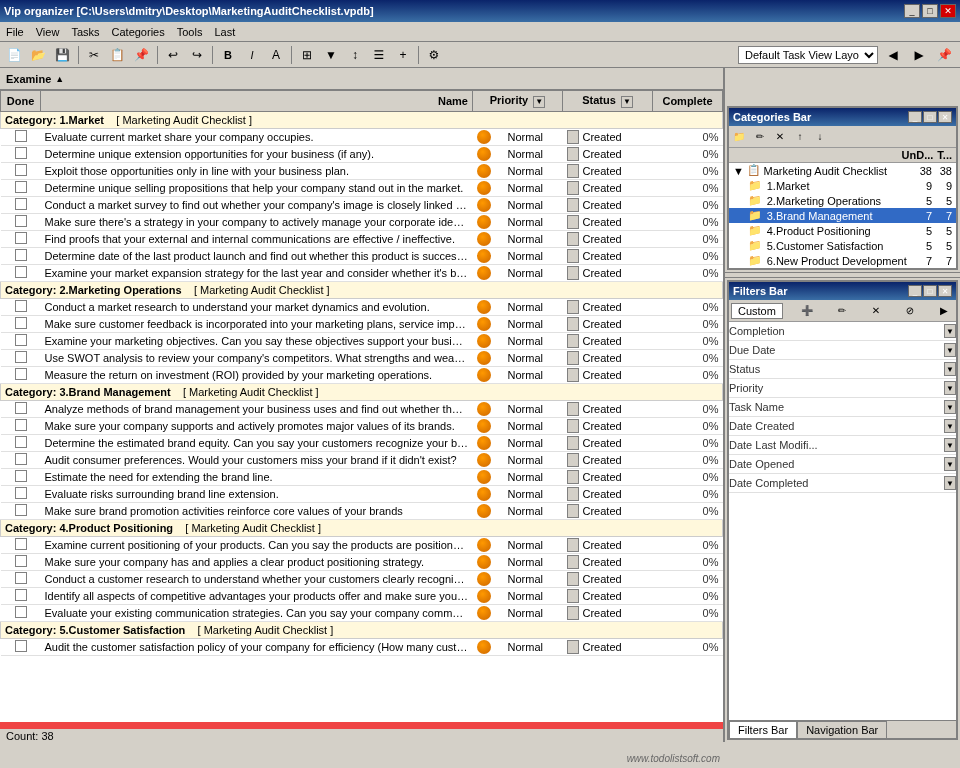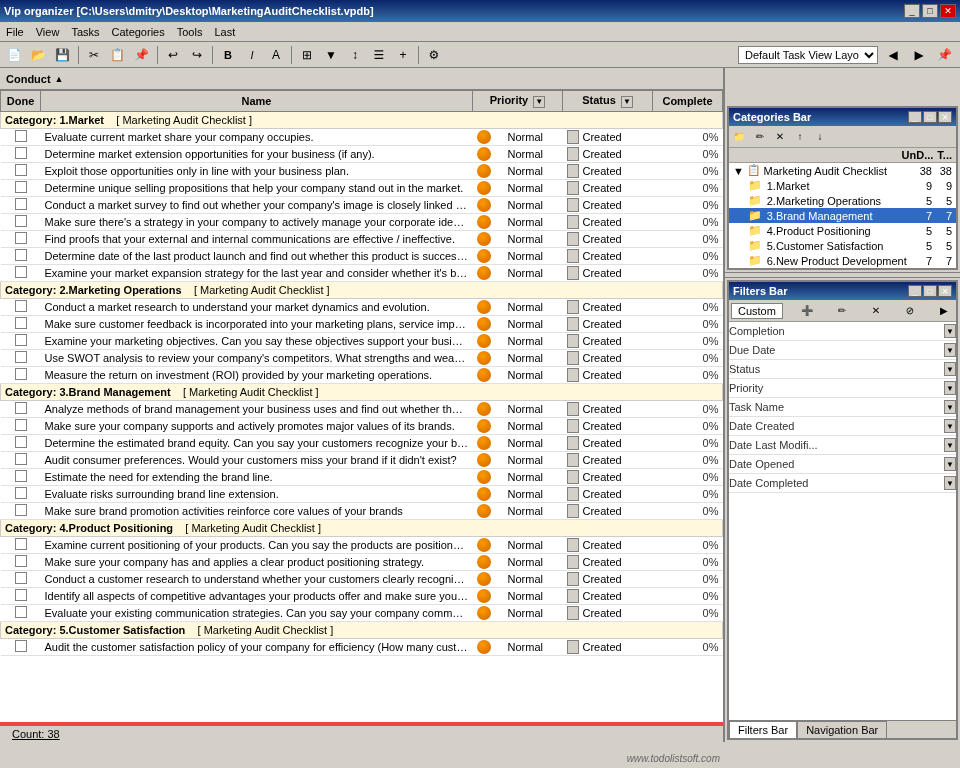--- a/index.html
+++ b/index.html
@@ -115,21 +115,21 @@
     thead th {
       background: #d4d0c8;
       border: 1px solid #808080;
       padding: 3px 4px;
       text-align: center;
       font-weight: bold;
       position: sticky;
       top: 0;
       z-index: 5;
     }
-    thead th.name-col { text-align: center; }
+    thead th.name-col { text-align: right; }
 
     .filter-btn {
       display: inline-block;
       background: #d4d0c8;
       border: 1px solid #808080;
       width: 12px; height: 12px;
       font-size: 8px;
       text-align: center;
       cursor: pointer;
       margin-left: 2px;
@@ -177,26 +177,25 @@
       display: inline-block;
       font-size: 8px;
       text-align: center;
     }
 
     .complete-cell { text-align: right; color: #333; }
 
     
     .count-bar {
       background: #d4d0c8;
-      border-top: 4px solid #ef4444;
-      padding: 2px 12px;
+      border-top: 7px solid #ef4444;
+      padding: 2px 6px;
       height: 20px;
       display: flex;
       align-items: center;
-      text-decoration: underline;
     }
 
     
     .right-panel {
       width: 235px;
       background: #d4d0c8;
       display: flex;
       flex-direction: column;
       gap: 0;
       margin-top: 36px;
@@ -392,21 +391,21 @@
     <div class="toolbar-btn">▶</div>
     <div class="toolbar-btn">📌</div>
   </div>
 </div>
 
 <div class="main-area">
 
   <div class="left-panel">
 
     <div class="category-header">
-      <span class="category-label">Conduct</span>
+      <span class="category-label">Examine</span>
       <span class="sort-icon">▲</span>
     </div>
 
     <div class="table-container">
       <table>
         <thead>
           <tr>
             <th class="col-done">Done</th>
             <th class="col-name name-col">
               <span>Name</span>
@@ -444,21 +443,21 @@
           <span class="status-icon"></span>
           <span>Created</span>
         </div>
       </td>
       <td class="complete-cell">0%</td>
     </tr>
             <tr class="task-row">
       <td class="checkbox-cell">
         <div class="checkbox"></div>
       </td>
-      <td style="overflow:hidden;text-overflow:ellipsis;white-space:nowrap;max-width:350px;">Determine market extension opportunities for your business (if any).</td>
+      <td style="overflow:hidden;text-overflow:ellipsis;white-space:nowrap;max-width:350px;">Determine unique extension opportunities for your business (if any).</td>
       <td>
         <div class="priority-cell">
           <span class="priority-dot priority-normal"></span>
           <span>Normal</span>
         </div>
       </td>
       <td>
         <div class="status-cell">
           <span class="status-icon"></span>
           <span>Created</span>

